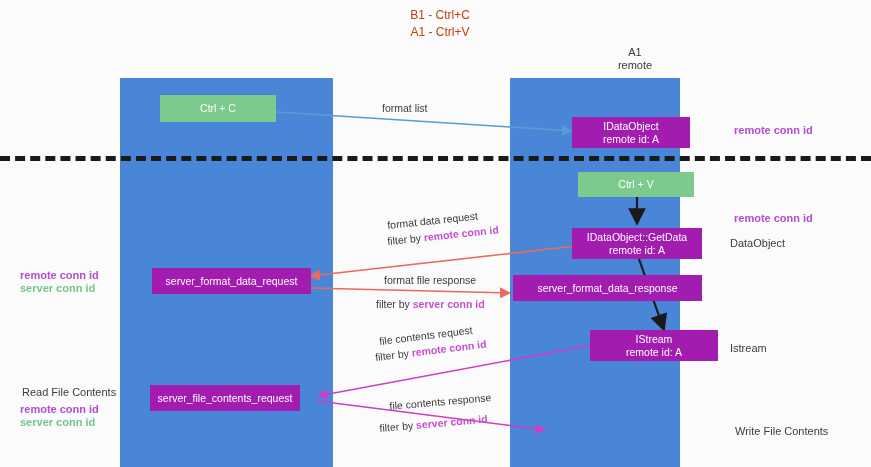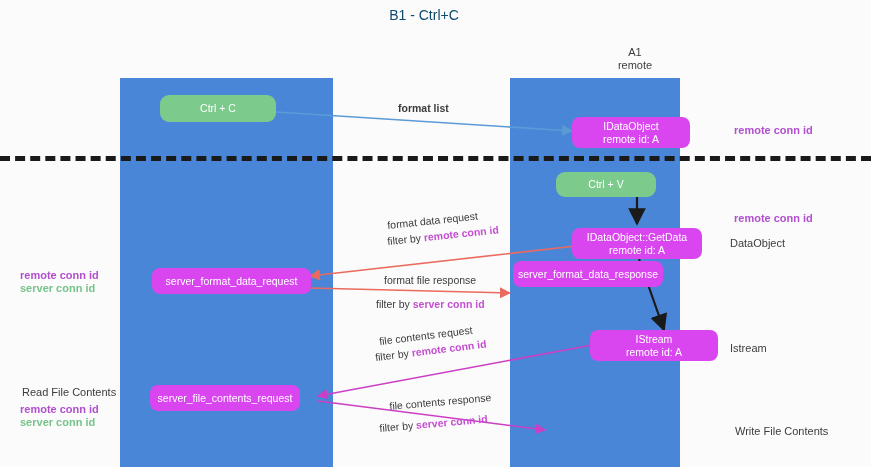--- a/index.html
+++ b/index.html
@@ -29,44 +29,44 @@
     text-align: center;
     font-size: 11px;
     color: #3c3c3c;
     line-height: 13px;
   }
   #title-b1 { left: 152px; top: 46px; width: 150px; }
   #title-a1 { left: 560px; top: 46px; width: 150px; }
 
   #main-title {
     position: absolute;
-    left: 324px;
+    left: 340px;
     top: 7px;
     width: 200px;
     text-align: center;
-    font-size: 14px;
-    color: #0c4a6e;
+    font-size: 12px;
+    color: #c2410c;
     line-height: 17px;
   }
 
   .node {
     position: absolute;
     display: flex;
     flex-direction: column;
     align-items: center;
     justify-content: center;
     color: #ffffff;
     font-size: 10.5px;
     line-height: 13px;
     text-align: center;
     box-sizing: border-box;
     z-index: 6;
   }
-  .node.green { background: #7ccb8d; border-radius: 9px; }
-  .node.orange { background: #d946ef; border-radius: 8px; }
+  .node.green { background: #7ccb8d; }
+  .node.orange { background: #a21caf; }
 
   .side-label {
     position: absolute;
     font-size: 11px;
     color: #3c3c3c;
     line-height: 14px;
     white-space: nowrap;
     z-index: 7;
   }
   .side-label.purple {
@@ -144,68 +144,69 @@
 
     <path d="M 639 259 L 664 330" stroke="#1a1a1a" stroke-width="2.2" fill="none" marker-end="url(#ah-black)"></path>
 
     <path d="M 592 345 L 318 396" stroke="#cc3fc4" stroke-width="1.5" fill="none" marker-end="url(#ah-magenta)"></path>
 
     <path d="M 318 401 L 545 430" stroke="#cc3fc4" stroke-width="1.5" fill="none" marker-end="url(#ah-magenta)"></path>
   </svg>
 
   <div id="main-title">
     <div>B1 - Ctrl+C</div>
+    <div>A1 - Ctrl+V</div>
   </div>
 
   <div class="lane-title" id="title-b1">
   </div>
   <div class="lane-title" id="title-a1">
     <div>A1</div>
     <div>remote</div>
   </div>
 
   <div class="node green" style="left:160px; top:95px; width:116px; height:27px;">
     <span>Ctrl + C</span>
   </div>
 
   <div class="node orange" style="left:572px; top:117px; width:118px; height:31px;">
     <span>IDataObject</span>
     <span>remote id: A</span>
   </div>
 
-  <div class="node green" style="left:556px; top:172px; width:100px; height:25px;">
+  <div class="node green" style="left:578px; top:172px; width:116px; height:25px;">
     <span>Ctrl + V</span>
   </div>
 
   <div class="node orange" style="left:572px; top:228px; width:130px; height:31px;">
     <span>IDataObject::GetData</span>
     <span>remote id: A</span>
   </div>
 
   <div class="node orange" style="left:152px; top:268px; width:159px; height:26px;">
     <span>server_format_data_request</span>
   </div>
 
-  <div class="node orange" style="left:513px; top:261px; width:150px; height:26px;">
+  <div class="node orange" style="left:513px; top:275px; width:189px; height:26px;">
     <span>server_format_data_response</span>
   </div>
 
   <div class="node orange" style="left:590px; top:330px; width:128px; height:31px;">
     <span>IStream</span>
     <span>remote id: A</span>
   </div>
 
   <div class="node orange" style="left:150px; top:385px; width:150px; height:26px;">
     <span>server_file_contents_request</span>
   </div>
 
 
   <div id="divider"></div>
 
-  <div class="edge-label" style="left:398px; top:101px;font-weight:bold;">format list</div>
+  <div class="edge-label" style="left:382px; top:101px;">format list</div>
 
   <div class="edge-label rot" style="left:388px; top:218px; transform: rotate(-6deg);">format data request</div>
   <div class="edge-label rot" style="left:388px; top:234px; transform: rotate(-6deg);">
     <span>filter by </span><span class="hl-purple">remote conn id</span>
   </div>
 
   <div class="edge-label" style="left:384px; top:273px;">format file response</div>
   <div class="edge-label" style="left:376px; top:297px;">
     <span>filter by </span><span class="hl-purple">server conn id</span>
   </div>

